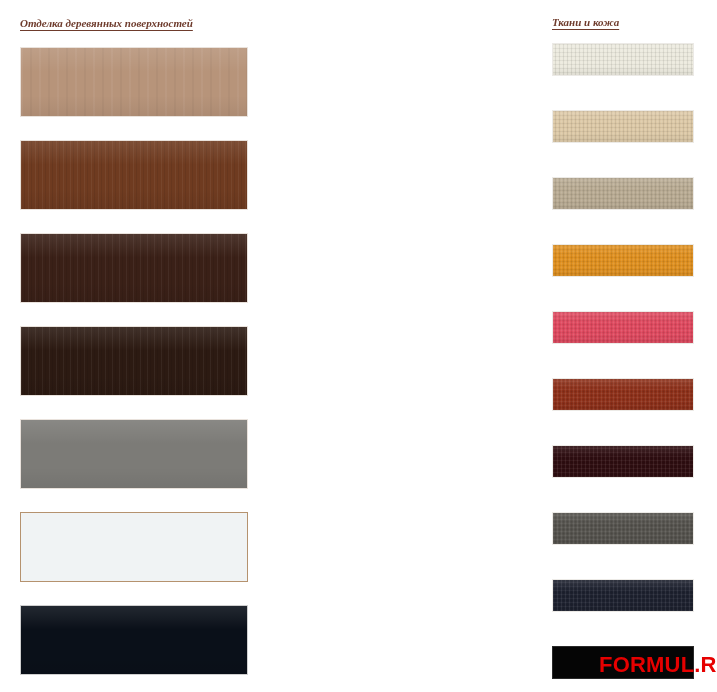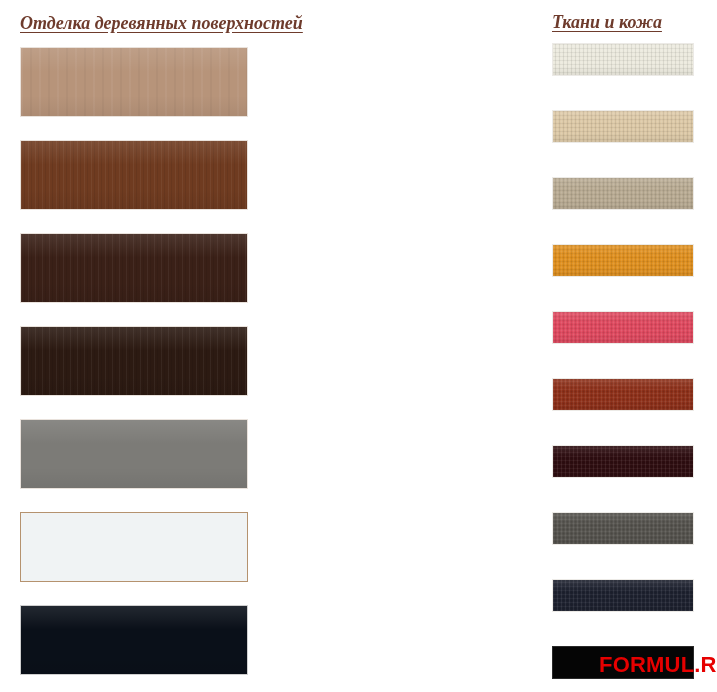--- a/index.html
+++ b/index.html
@@ -34,21 +34,21 @@
   .column.fabric {
     left: 520px;
     width: 197px;
   }
 
   
   .section-title {
     font-family: "Liberation Serif", serif;
     font-style: italic;
     font-weight: bold;
-    font-size: 18px;
+    font-size: 11px;
     line-height: 18px;
     color: #6e3b2c;
     text-decoration: underline;
     text-underline-offset: 3px;
     white-space: nowrap;
   }
   .column.wood .section-title {
     position: absolute;
     left: 20px;
     top: 14px;

